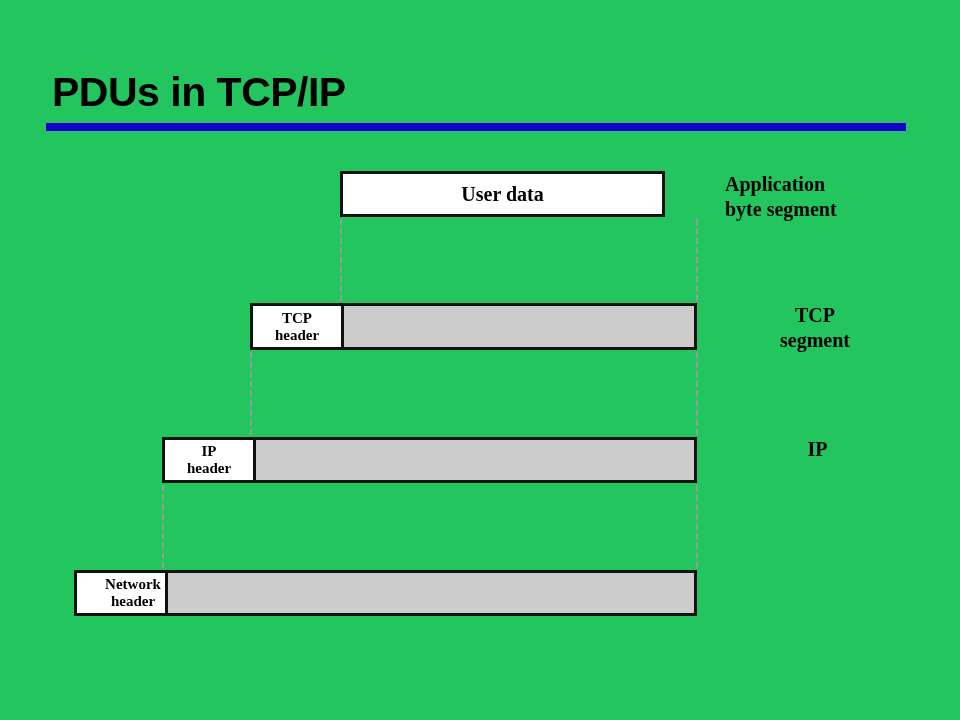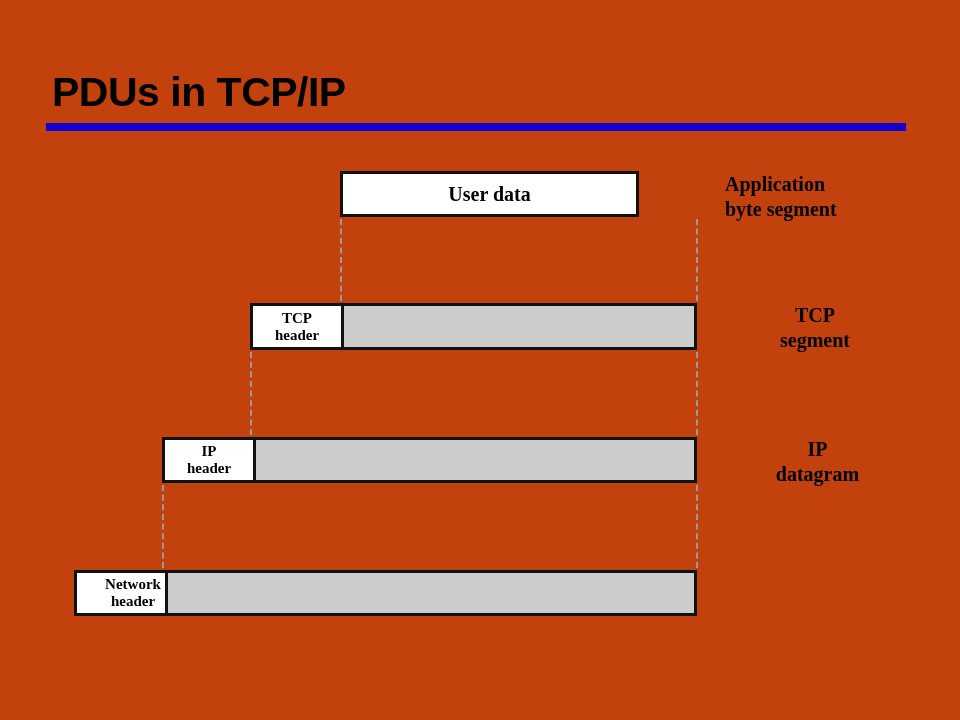--- a/index.html
+++ b/index.html
@@ -10,21 +10,21 @@
     width: 960px;
     height: 720px;
     background: #ffffff;
     font-family: "Liberation Serif", serif;
     overflow: hidden;
   }
   .slide {
     position: relative;
     width: 960px;
     height: 720px;
-    background: #c2410c;
+    background: #22c55e;
   }
 
   
   .title {
     position: absolute;
     left: 52px;
     top: 68px;
     font-family: "Liberation Sans", sans-serif;
     font-weight: bold;
     font-size: 41px;
@@ -100,21 +100,21 @@
 </head>
 <body>
 
 <div class="slide">
 
   <div class="title">PDUs in TCP/IP</div>
   <div class="title-rule"></div>
 
   <div class="diagram">
 
-    <div class="box white" style="left:340px; top:171px; width:299px; height:46px;">
+    <div class="box white" style="left:340px; top:171px; width:325px; height:46px;">
       <span class="userdata-text">User data</span>
     </div>
     <div class="caption" style="left:725px; top:172px; width:180px; text-align:left;">
       <div>Application</div>
       <div>byte segment</div>
     </div>
 
     <div class="dash" style="left:340px; top:219px; height:82px;"></div>
     <div class="dash" style="left:696px; top:219px; height:82px;"></div>
 
@@ -135,21 +135,20 @@
 
     <div class="box white" style="left:162px; top:437px; width:94px; height:46px;">
       <span class="hdr-text">
         <span>IP</span><br>
         <span>header</span>
       </span>
     </div>
     <div class="box gray" style="left:253px; top:437px; width:444px; height:46px;"></div>
     <div class="caption" style="left:740px; top:437px; width:155px; text-align:center;">
       <div>IP</div>
-      <div>datagram</div>
     </div>
 
     <div class="dash" style="left:162px; top:485px; height:83px;"></div>
     <div class="dash" style="left:696px; top:485px; height:83px;"></div>
 
     <div class="box white" style="left:74px; top:570px; width:118px; height:46px;">
       <span class="hdr-text">
         <span>Network</span><br>
         <span>header</span>
       </span>

